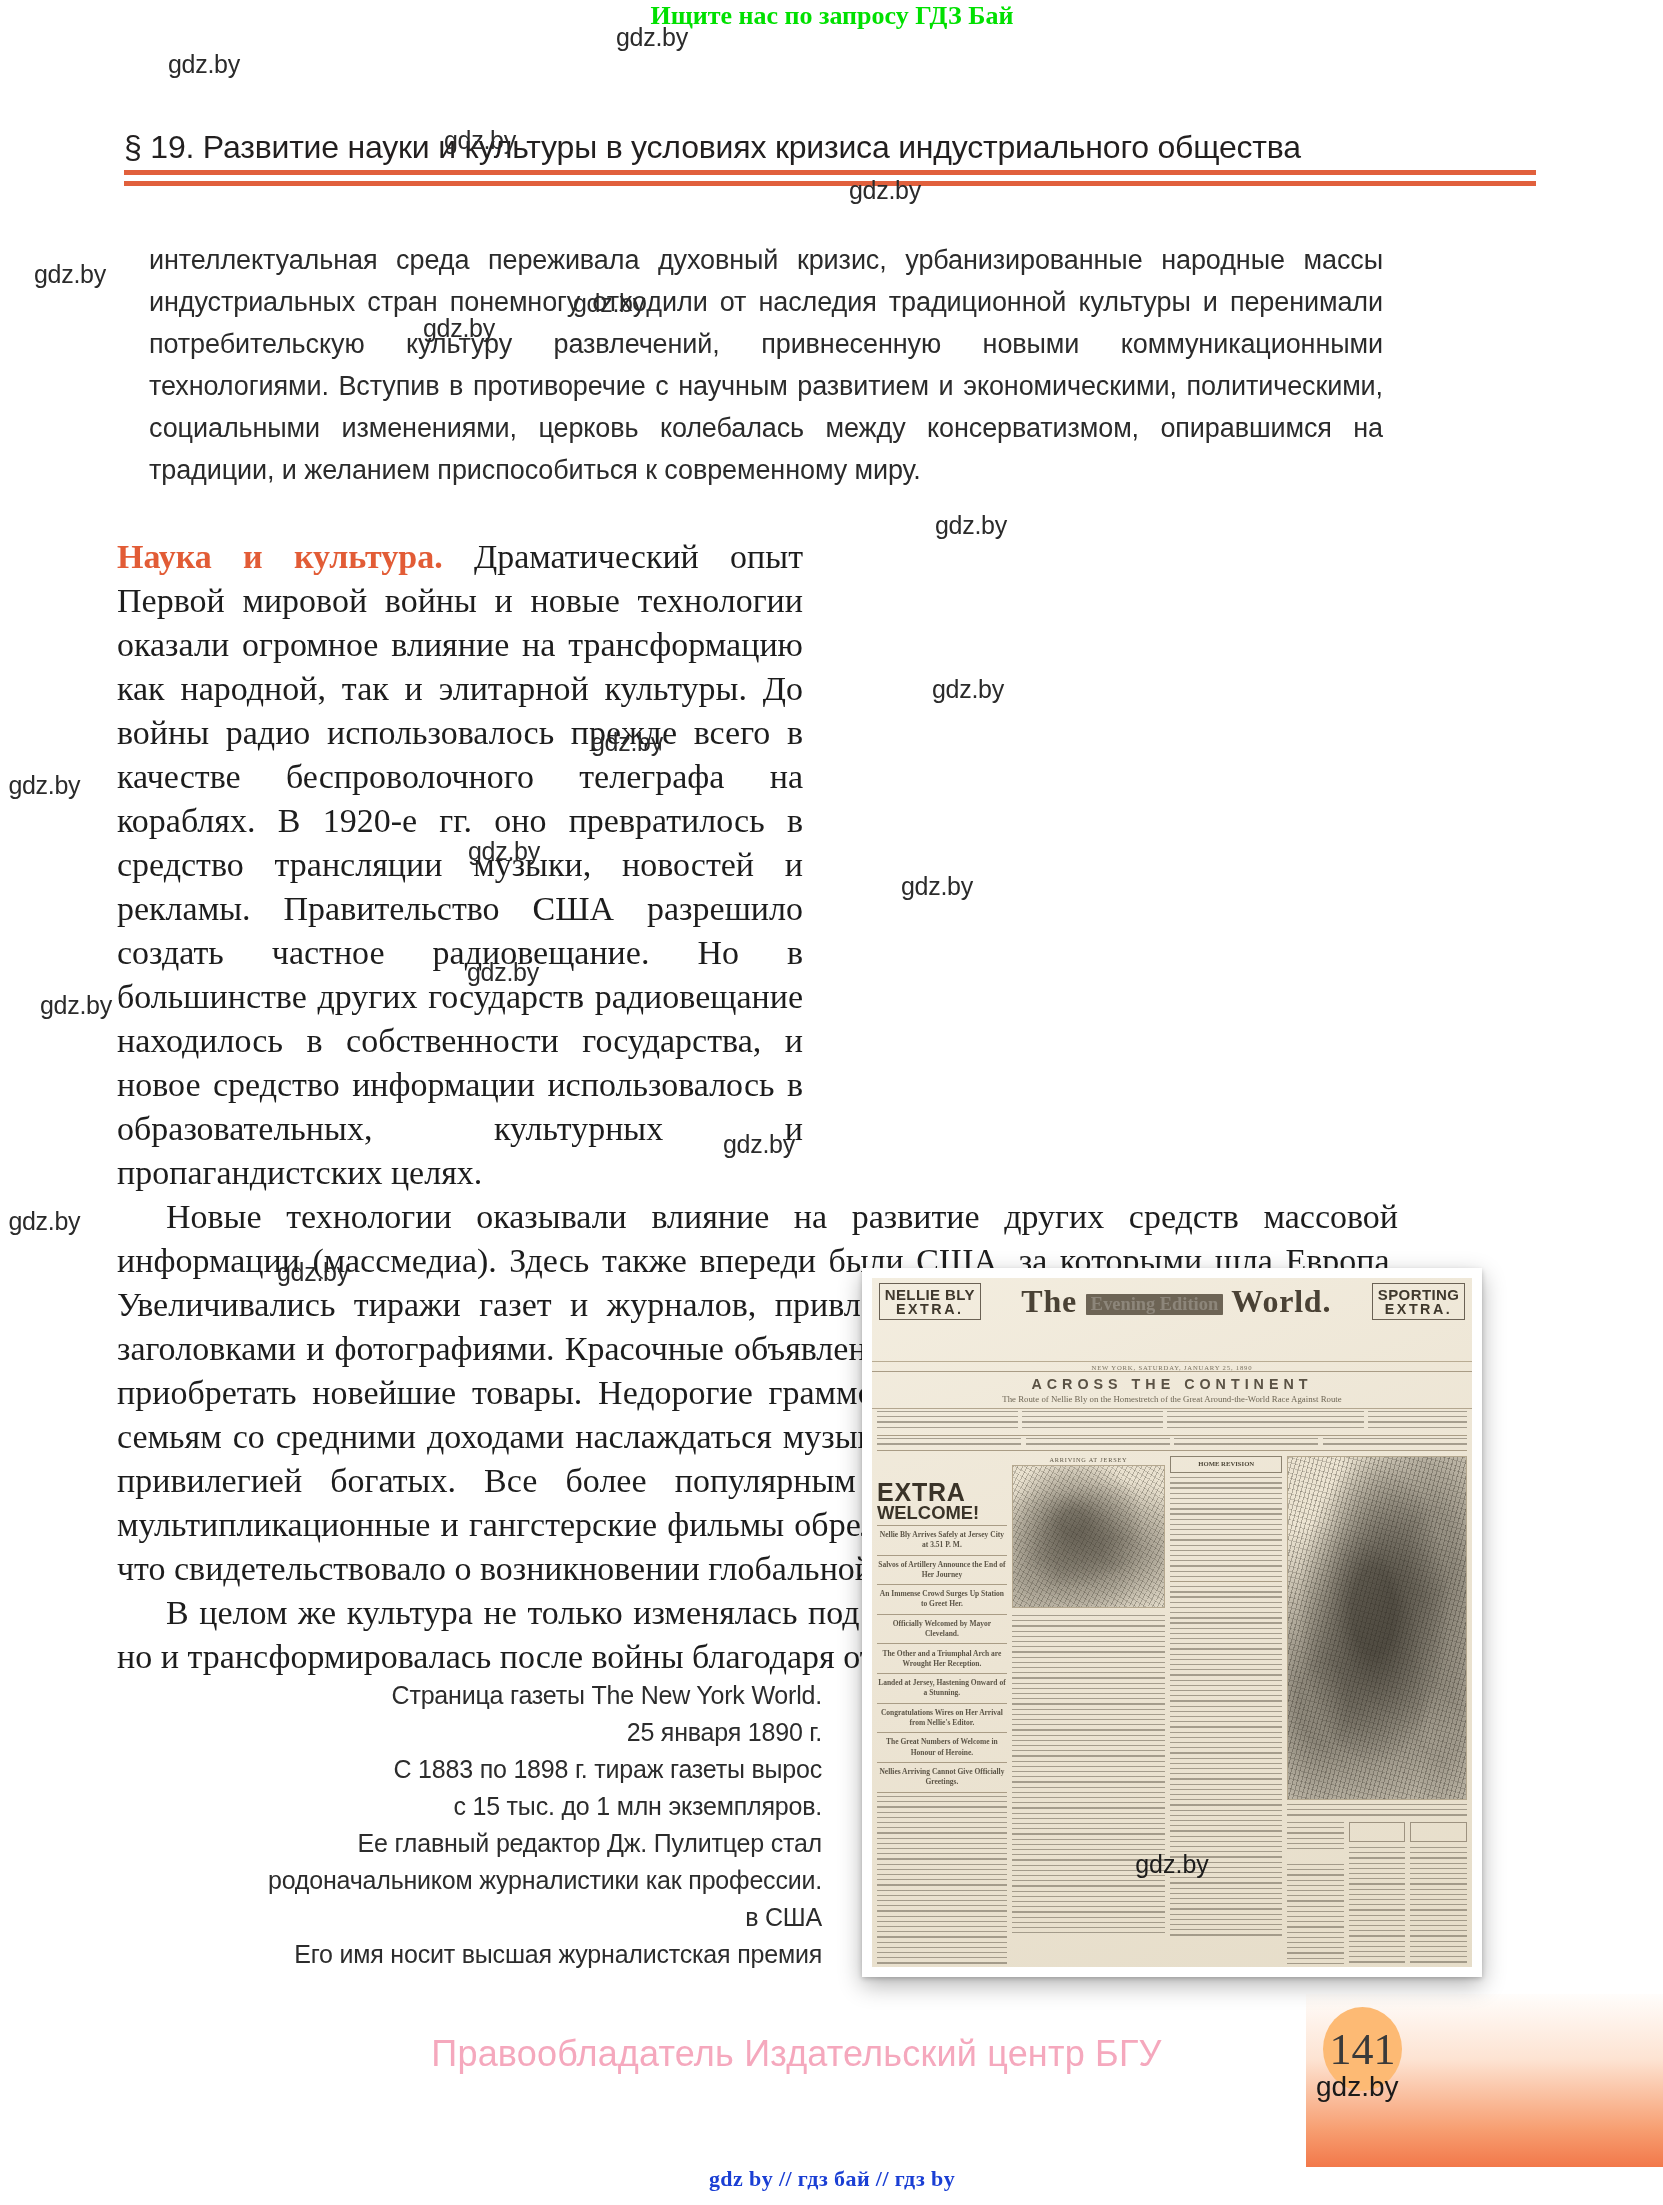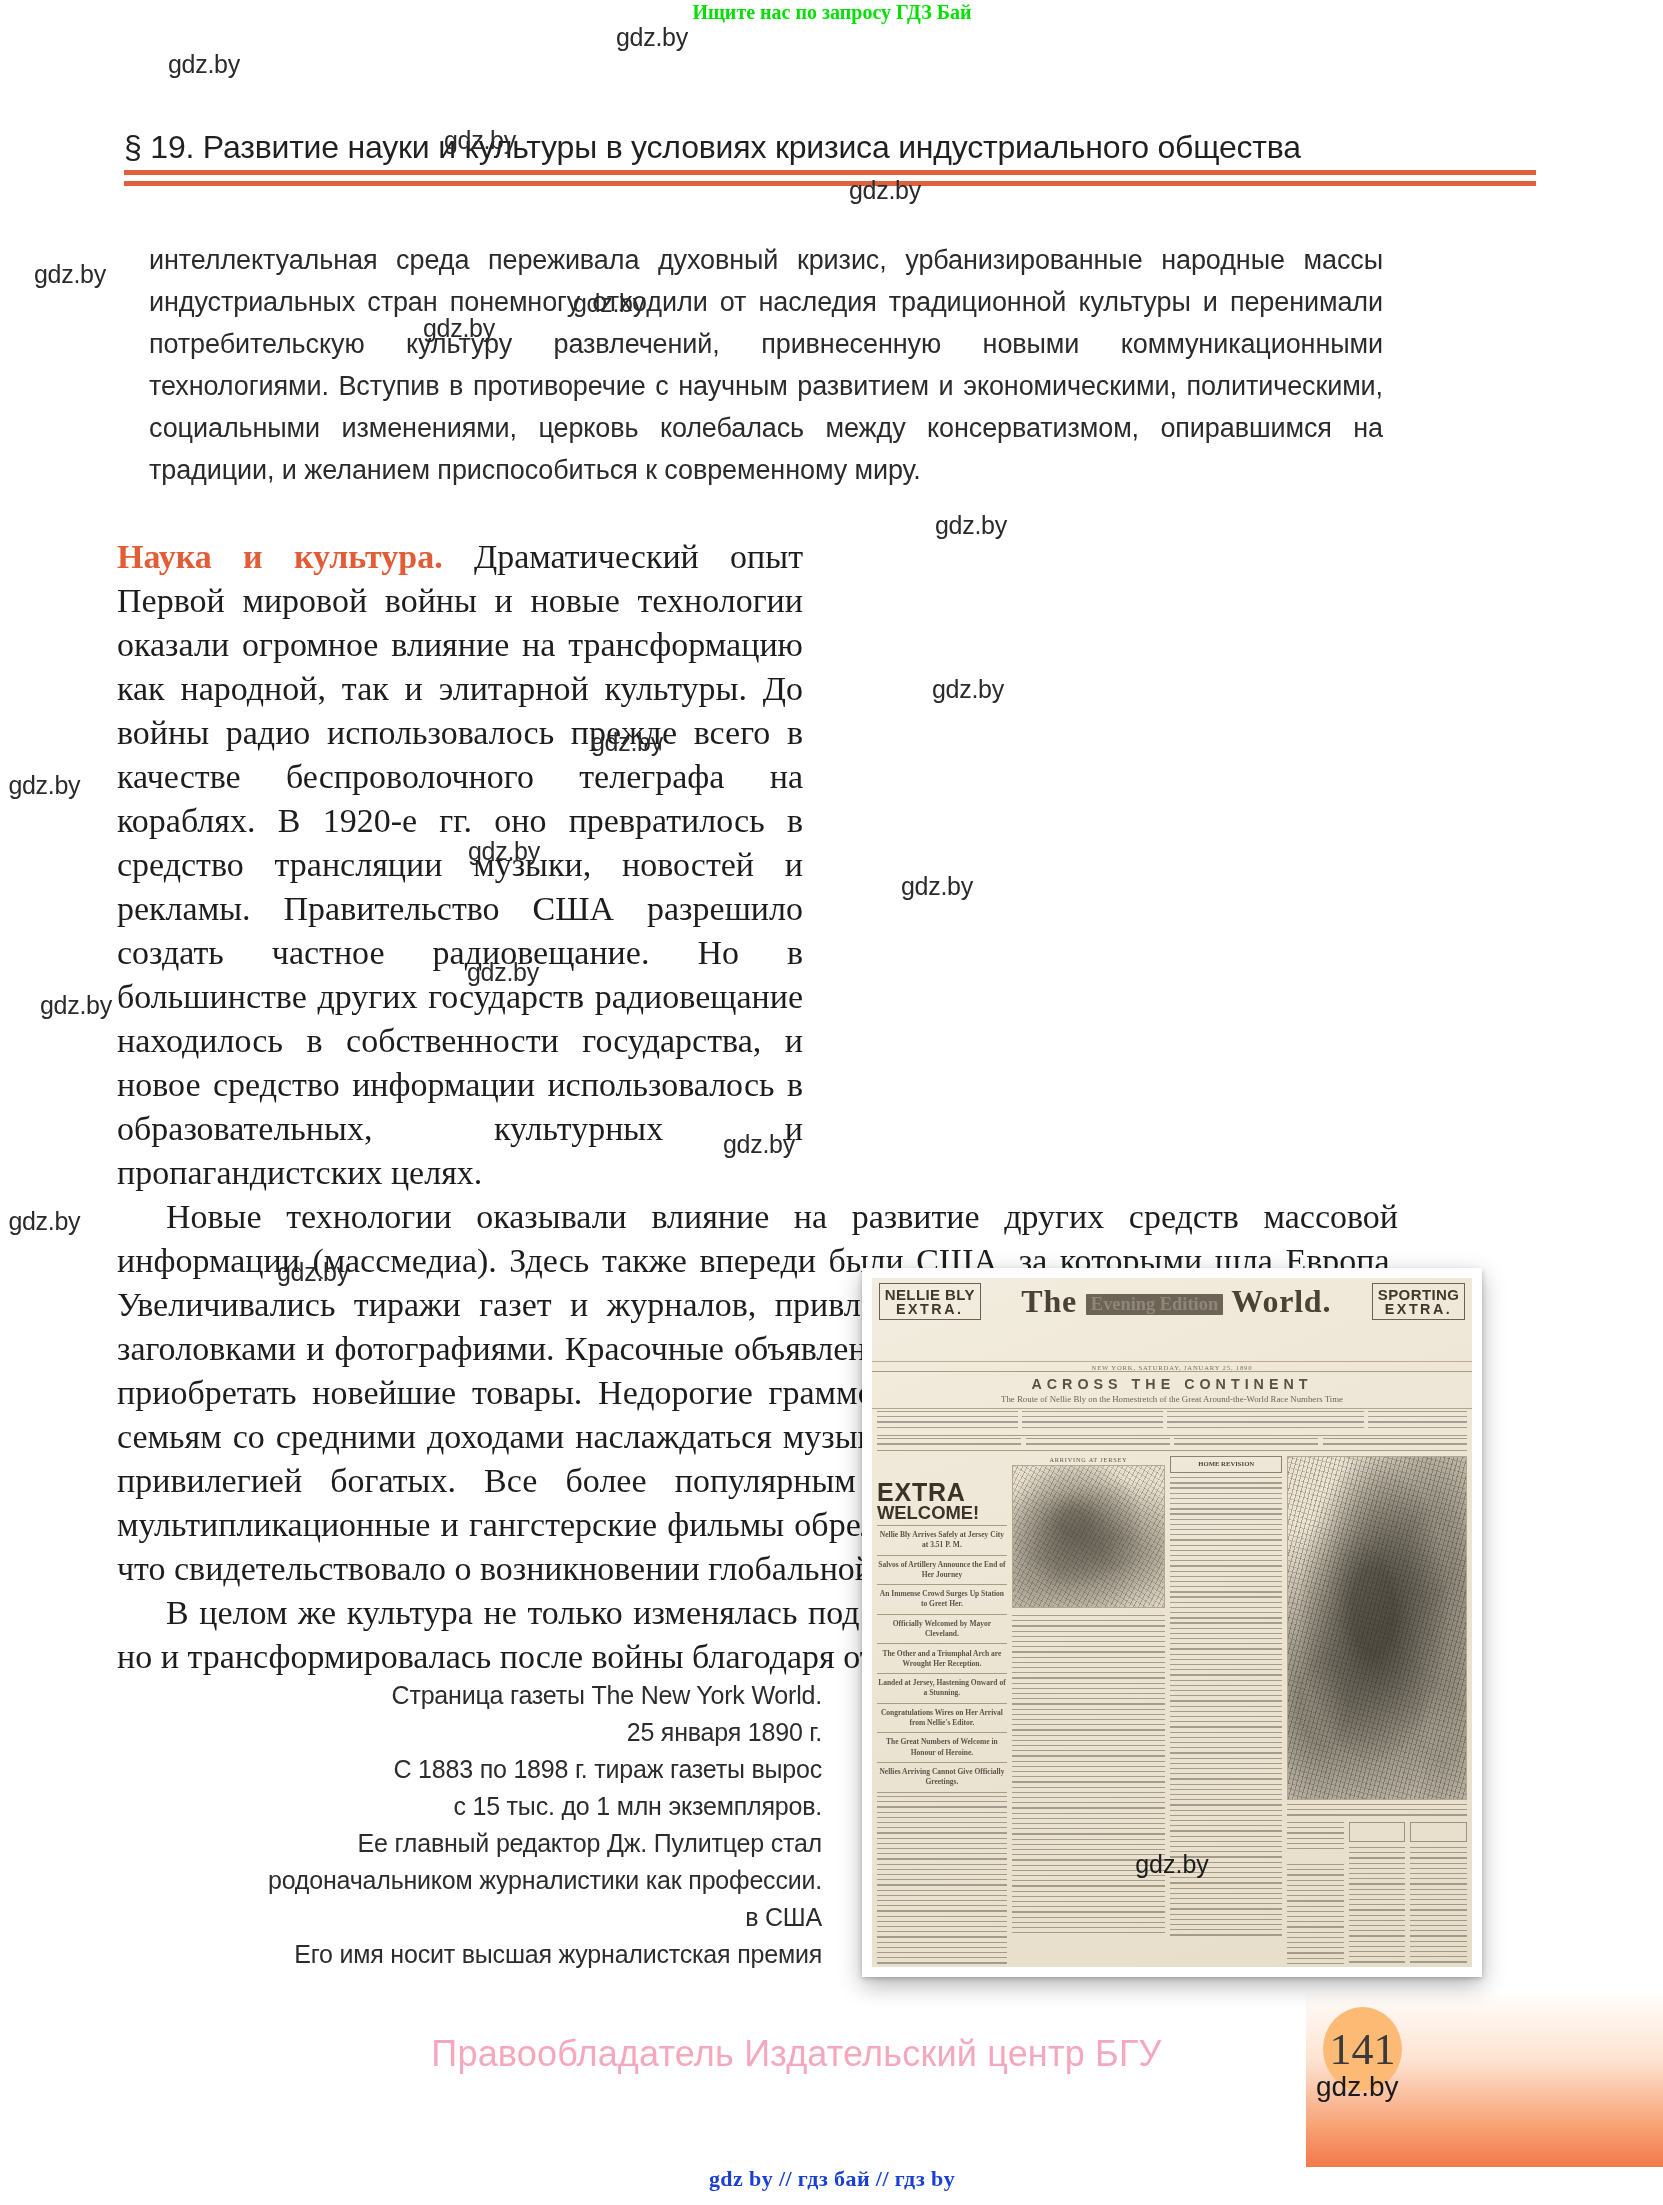--- a/index.html
+++ b/index.html
@@ -27,21 +27,21 @@
     letter-spacing: -0.3px;
     z-index: 40;
     pointer-events: none;
   }
   .wm-top-green {
     position: absolute;
     top: 0.8px; left: 0; width: 1664px;
     text-align: center;
     color: #00e000;
     font-weight: bold;
-    font-size: 20px;
+    font-size: 26px;
     font-family: "Liberation Serif", serif;
     z-index: 60;
   }
   .wm-footer-link {
     position: absolute;
     left: 0; width: 1664px;
     top: 2166px;
     text-align: center;
     color: #1a3fd4;
     font-size: 22px;
@@ -371,21 +371,21 @@
         </div>
         <div class="np-badge">
           <span class="b1">SPORTING</span>
           <span class="b2">EXTRA.</span>
         </div>
       </div>
 
       <div class="np-dateline">NEW YORK, SATURDAY, JANUARY 25, 1890</div>
 
       <div class="np-headline">ACROSS THE CONTINENT</div>
-      <div class="np-subhead">The Route of Nellie Bly on the Homestretch of the Great Around-the-World Race Numbers Time</div>
+      <div class="np-subhead">The Route of Nellie Bly on the Homestretch of the Great Around-the-World Race Against Route</div>
 
       <div style="display:flex;gap:4.2px;padding:2.5px 5px 0 5px;">
         <div class="txtblk" style="height:18.4px;flex:1"></div>
         <div class="txtblk" style="height:18.4px;flex:1"></div>
         <div class="txtblk" style="height:18.4px;flex:1.4"></div>
         <div class="txtblk" style="height:18.4px;flex:.7"></div>
       </div>
       <div style="border-top:0.8px solid #a99c85;margin:5px 5px 0 5px;"></div>
       <div style="display:flex;gap:4.2px;padding:2.5px 5px 0 5px;">
         <div class="txtblk" style="height:7.5px;flex:1"></div>

